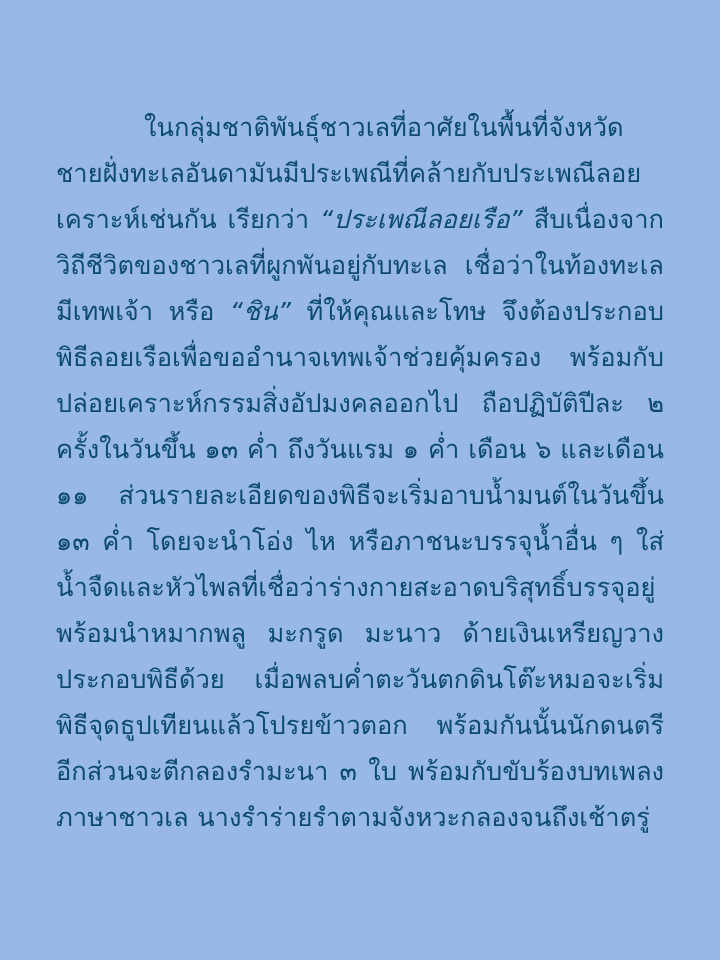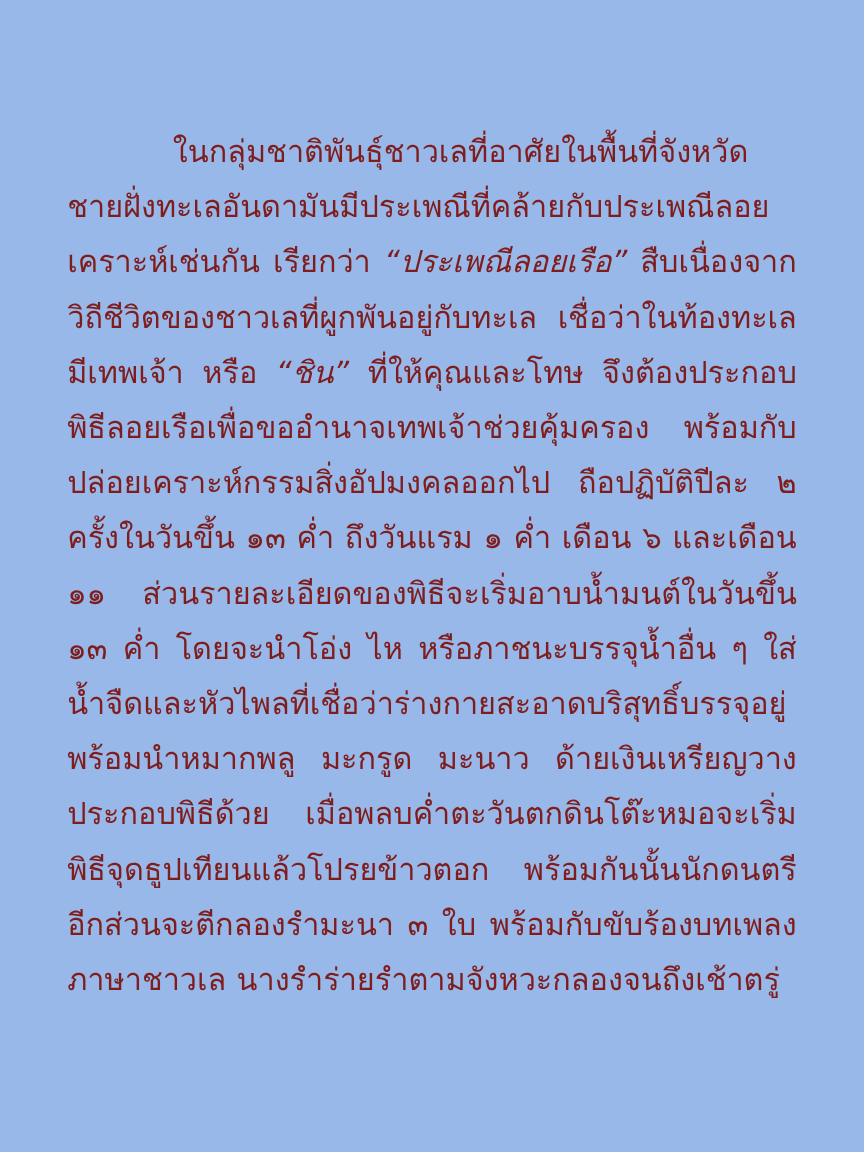--- a/index.html
+++ b/index.html
@@ -18,21 +18,21 @@
     width: 720px;
     height: 960px;
     background: #97b8e8;
     box-sizing: border-box;
   }
   .text-block {
     position: absolute;
     left: 56px;
     top: 104px;
     width: 608px;
-    color: #7f1d1d;
+    color: #0c4a6e;
     font-size: 25.5px;
     line-height: 46px;
     text-align: justify;
     text-justify: inter-word;
     word-spacing: 0.5px;
   }
   .text-block p {
     margin: 0;
     text-indent: 88px;
   }

